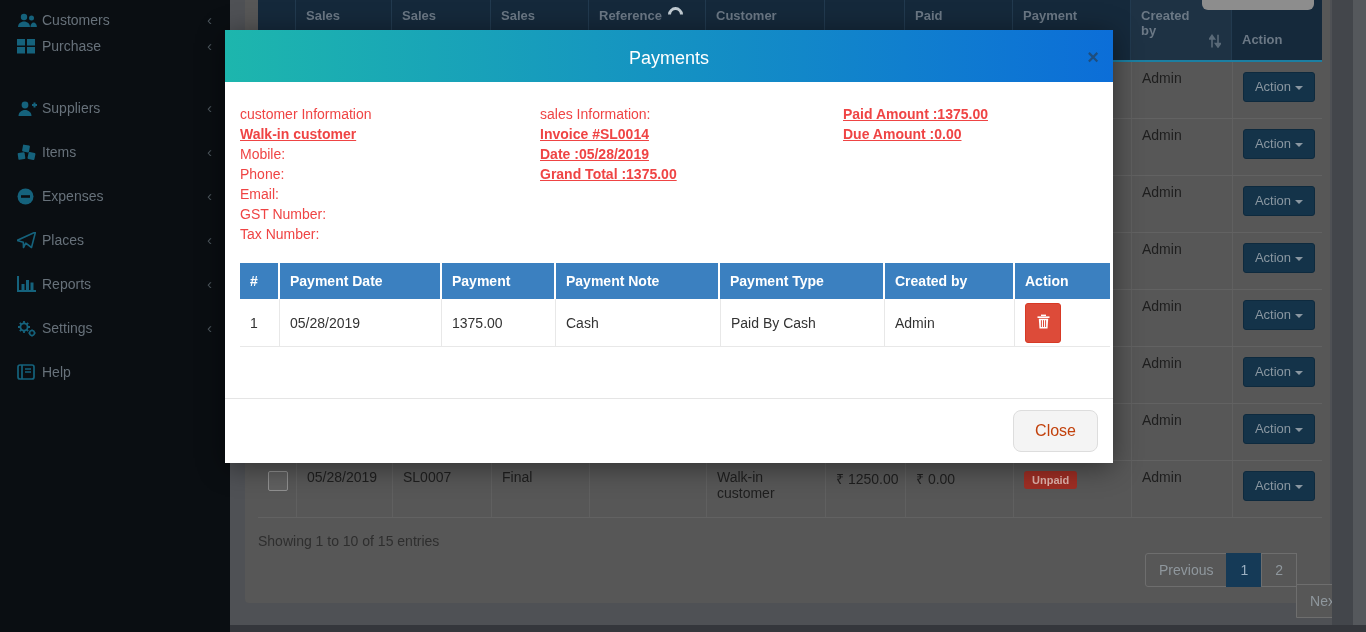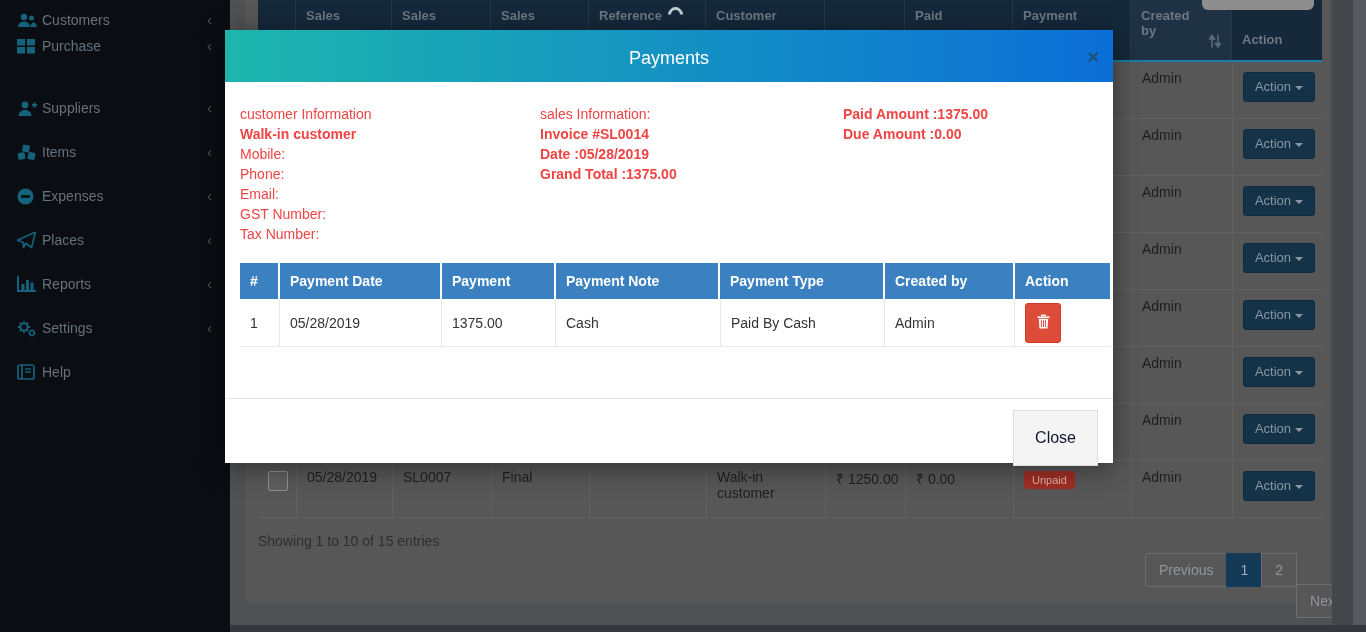--- a/index.html
+++ b/index.html
@@ -24,21 +24,21 @@
   .bgt-row { display:flex; height:57px; border-bottom:1px solid #626262; }
   .bgt-row .cell { padding:8px 6px 0 10px; font-size:14px; color:#1e1e1e; border-left:1px solid #606060; }
   .bgt-row .cell:first-child { border-left:none; }
   .c0{width:38px;} .c1{width:96px;} .c2{width:99px;} .c3{width:98px;} .c4{width:117px;}
   .c5{width:119px;} .c6{width:80px;} .c7{width:108px;} .c8{width:118px;} .c9{width:101px;} .c10{width:90px;}
   .bg-checkbox { width:20px; height:20px; border:1px solid #909090; background:#606060; border-radius:2px; margin-top:2px; cursor:pointer; }
   .action-btn { margin-top:2px; width:72px; height:30px; background:#143349; border:1px solid #0e2a3e;
     border-radius:3px; color:#8a97a1; font-size:13px; text-align:center; line-height:28px; cursor:pointer; }
   .caret { display:inline-block; width:0; height:0; border-left:4px solid transparent;
     border-right:4px solid transparent; border-top:4px solid #8a97a1; margin-left:4px; vertical-align:middle; }
-  .unpaid-badge { display:inline-block; background:#9e2e24; color:#dfb2ab; font-size:11px; font-weight:normal;
+  .unpaid-badge { display:inline-block; background:#9e2e24; color:#dfb2ab; font-size:11px; font-weight:bold;
     padding:3px 8px; border-radius:3px; margin-top:2px; }
   .sort-arc { position:absolute; right:22px; top:7px; width:15px; height:15px; border:3px solid transparent;
     border-top-color:#c2ccd3; border-left-color:#c2ccd3; border-radius:50%; transform:rotate(45deg); }
   .sort-updown { position:absolute; right:10px; top:34px; }
   .showing { position:absolute; left:13px; top:533px; font-size:14px; color:#2e2e2e; }
   .pagination { position:absolute; left:886px; top:553px; display:flex;padding-left:14px; }
   .page-btn { height:34px; border:1px solid #6e6e6e; background:#575757; color:#8f979d; font-size:14px;
     line-height:32px; padding:0 13px; margin-left:-1px; cursor:pointer; }
   .page-btn.first { border-radius:3px 0 0 3px; margin-left:0; }
   .page-btn.last { border-radius:0 3px 3px 0;margin-top:31px; }
@@ -51,36 +51,36 @@
   
   .modal { position:absolute; left:225px; top:30px; width:888px; height:433px; background:#ffffff;
     box-shadow:0 4px 26px rgba(0,0,0,0.45); }
   .modal-header { position:absolute; left:0; top:0; width:100%; height:52px;
     background:linear-gradient(90deg,#1db6ad,#0c6ed8); }
   .modal-title { text-align:center; line-height:56px; color:#ffffff; font-size:18px; }
   .modal-close { position:absolute; right:14px; top:16px; font-size:20px; font-weight:bold; color:#1f4e7e;
     line-height:22px; cursor:pointer; }
   .info-col { position:absolute; font-size:14px; color:#ef4444; line-height:20px; }
   .info-col div { height:20px; }
-  .b { font-weight:bold; }
+  .b { font-weight:bold;text-decoration:underline; }
   .pay-table { position:absolute; left:15px; top:233px; width:870px; }
   .pt-head { display:flex; height:36px; background:#3b80c0; }
   .pt-head .pth { border-right:2px solid #ffffff; color:#fff; font-weight:bold; font-size:14px;
     line-height:36px; padding-left:10px; }
   .pt-head .pth:last-child { border-right:none; }
   .pt-row { display:flex; height:48px; border-bottom:1px solid #e8e8e8; }
   .pt-row .ptd { border-right:1px solid #e8e8e8; font-size:14px; color:#333; padding-left:10px;
     display:flex; align-items:center; }
   .pt-row .ptd:last-child { border-right:none; }
   .p0{width:40px;} .p1{width:162px;} .p2{width:114px;} .p3{width:165px;} .p4{width:164px;} .p5{width:130px;} .p6{width:95px;}
   .delete-btn { width:36px; height:40px; background:#dd4b39; border:1px solid #d73925; border-radius:3px;
     display:flex; align-items:center; justify-content:center; cursor:pointer; }
   .modal-footer { position:absolute; left:0; bottom:0; width:100%; height:65px; border-top:1px solid #e5e5e5; }
-  .close-btn { position:absolute; right:15px; top:11px; height:56px; padding:0 21px; background:#f4f4f4;
-    border:1px solid #ddd; border-radius:0; color:#0f172a; font-size:16px;
+  .close-btn { position:absolute; right:15px; top:11px; height:42px; padding:0 21px; background:#f4f4f4;
+    border:1px solid #ddd; border-radius:8px; color:#c2410c; font-size:16px;
     font-family:"Liberation Sans", sans-serif; cursor:pointer; }
 </style>
 </head>
 <body>
 
 <aside class="sidebar">
   <div class="side-item" style="top:2px">
     <span class="side-icon">
       <svg width="20" height="18" viewBox="0 0 20 18">
           <circle cx="7" cy="5" r="3.2" fill="#15627c"></circle>

